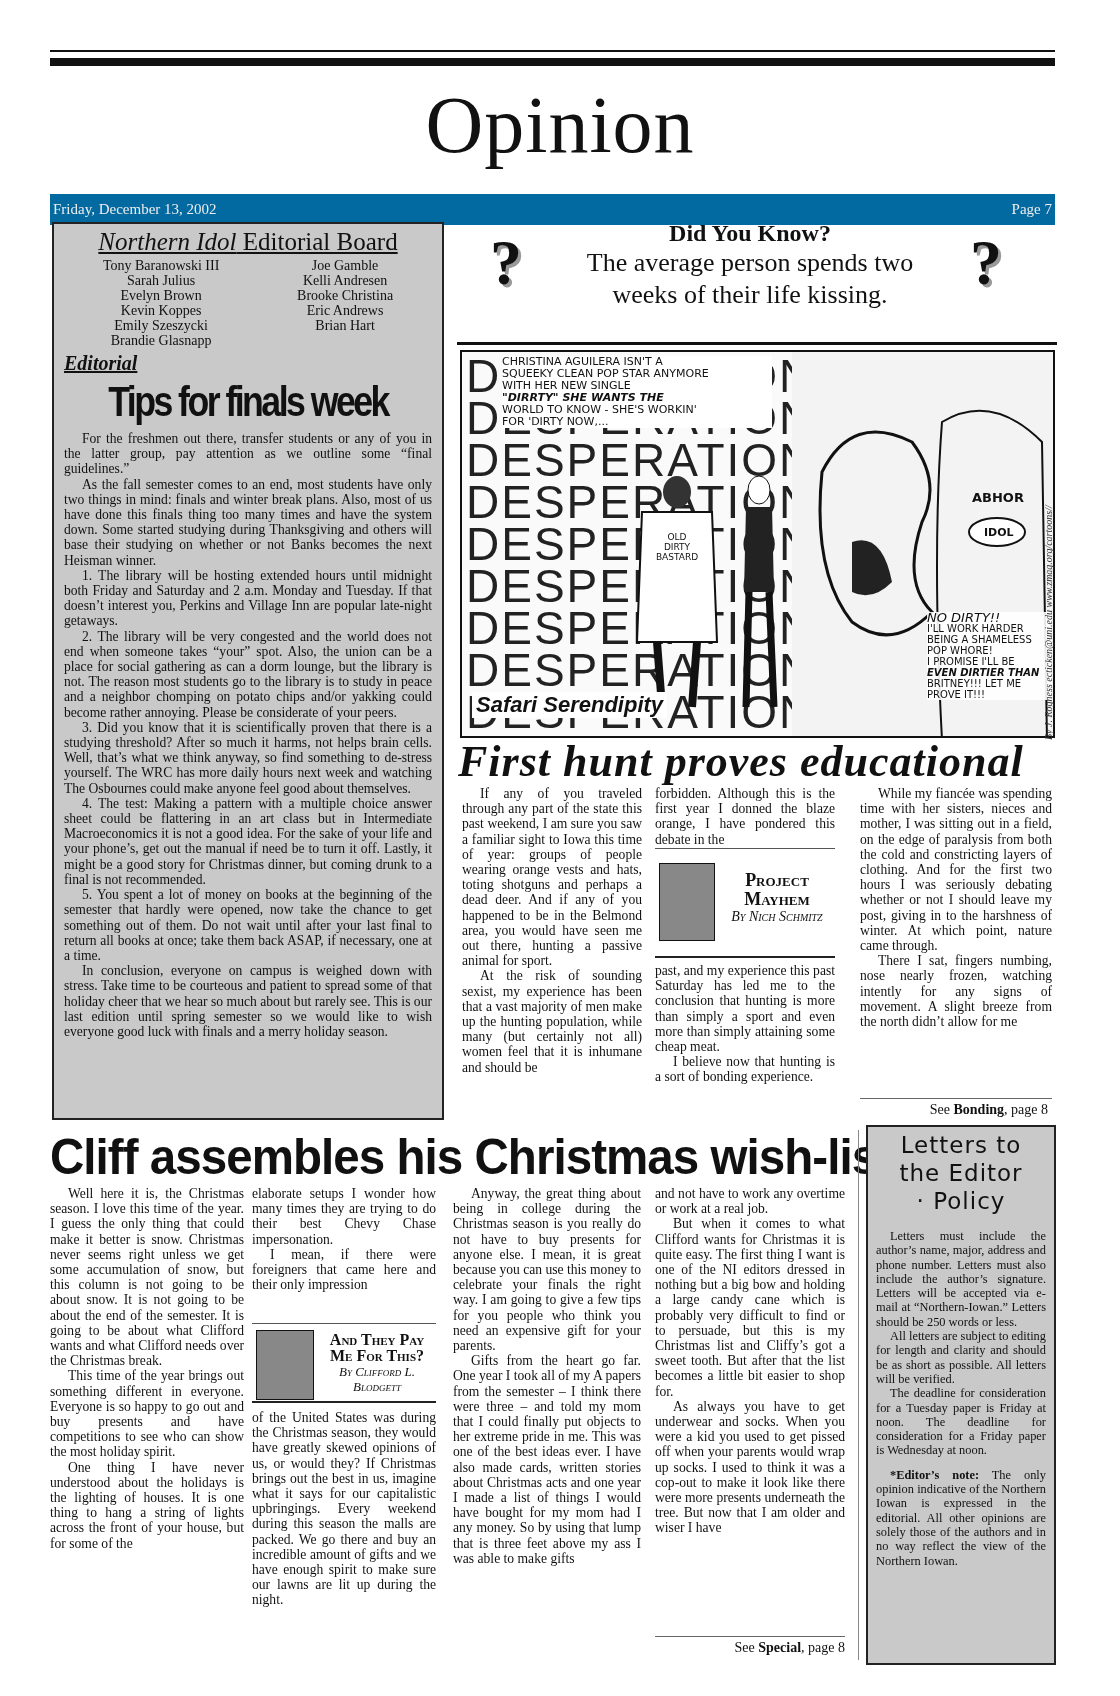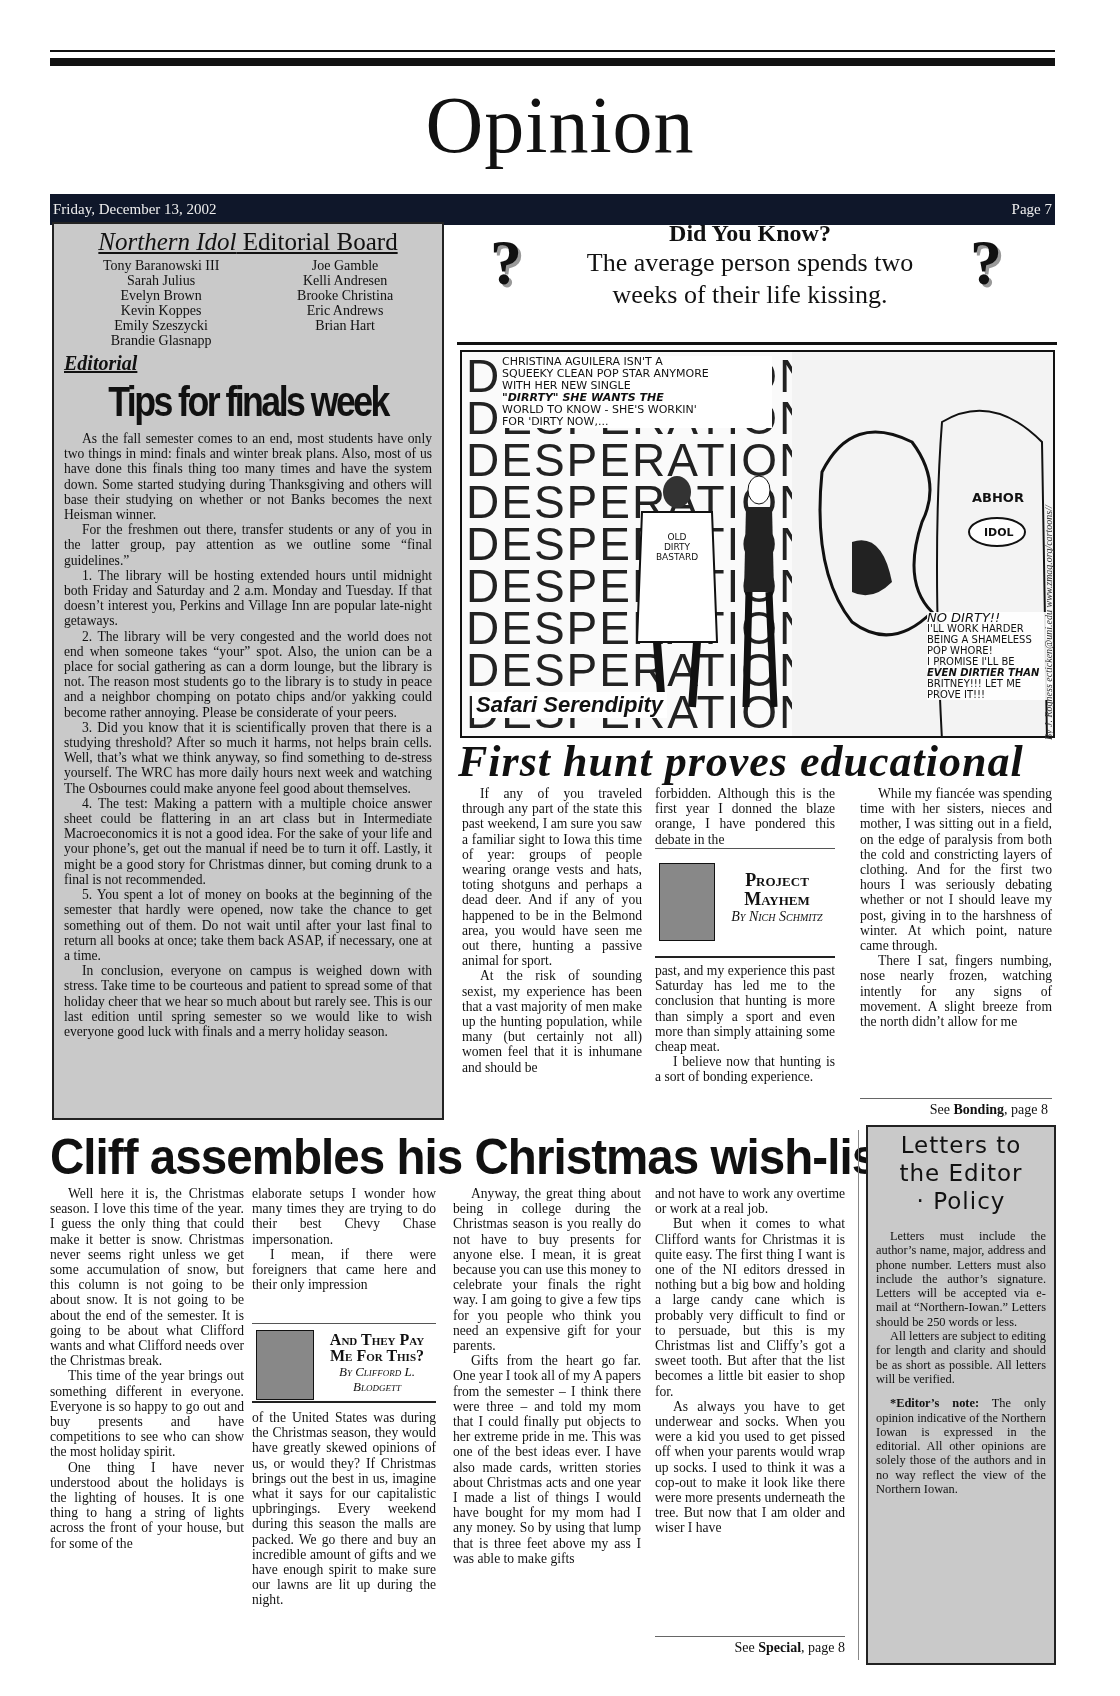--- a/index.html
+++ b/index.html
@@ -1,21 +1,21 @@
 <!DOCTYPE html>
 <html><head>
 <meta charset="utf-8">
 <style>
 *{box-sizing:border-box;margin:0;padding:0}
 body{width:1120px;height:1696px;background:#fff;position:relative;overflow:hidden;font-family:"DejaVu Serif","Liberation Serif",serif;color:#111}
 .abs{position:absolute}
 .topbar{left:50px;top:58px;width:1005px;height:8px;background:#111}
 .topbar2{left:50px;top:50px;width:1005px;height:2px;background:#111}
 .mast{left:0;top:80px;width:1120px;text-align:center;font-size:80px;font-family:"Liberation Serif",serif;letter-spacing:1px}
-.dateband{left:50px;top:194px;width:1005px;height:31px;background:#0f172a;color:#eee;font-family:"Liberation Serif",serif;font-size:15px;display:flex;justify-content:space-between;align-items:center;padding:0 3px}
+.dateband{left:50px;top:194px;width:1005px;height:31px;background:#0369a1;color:#eee;font-family:"Liberation Serif",serif;font-size:15px;display:flex;justify-content:space-between;align-items:center;padding:0 3px}
 .edbox{left:52px;top:222px;width:392px;height:898px;background:#c9c9c9;border:2px solid #222;padding:4px 10px}
 .edbox h2{font-family:"Liberation Serif",serif;font-weight:normal;font-size:25px;text-align:center;text-decoration:underline;line-height:28px}
 .edbox h2 i{font-style:italic}
 .board{display:flex;justify-content:space-around;font-family:"Liberation Serif",serif;font-size:14px;line-height:15px;text-align:center;margin-top:2px}
 .edlabel{font-family:"Liberation Serif",serif;font-size:20px;font-weight:bold;font-style:italic;text-decoration:underline;margin-top:4px}
 .tips{font-family:"Liberation Sans",sans-serif;font-weight:bold;font-size:42px;text-align:center;letter-spacing:-3px;transform:scaleX(0.85);margin:4px 0 6px;line-height:46px}
 .body{font-family:"Liberation Serif",serif;font-size:13.6px;line-height:15.2px;text-align:justify}
 .body p{text-indent:18px}
 .dyk{left:460px;top:220px;width:560px;text-align:center;font-family:"Liberation Serif",serif}
 .dyk .t{font-weight:bold;font-size:24px}
@@ -66,22 +66,22 @@
       <div>Joe Gamble</div>
       <div>Kelli Andresen</div>
       <div>Brooke Christina</div>
       <div>Eric Andrews</div>
       <div>Brian Hart</div>
     </div>
   </div>
   <div class="edlabel">Editorial</div>
   <div class="tips">Tips for finals week</div>
   <div class="body">
+    <p>For the freshmen out there, transfer students or any of you in the latter group, pay attention as we outline some “final guidelines.”</p>
     <p>As the fall semester comes to an end, most students have only two things in mind: finals and winter break plans. Also, most of us have done this finals thing too many times and have the system down. Some started studying during Thanksgiving and others will base their studying on whether or not Banks becomes the next Heisman winner.</p>
-    <p>For the freshmen out there, transfer students or any of you in the latter group, pay attention as we outline some “final guidelines.”</p>
     <p>1. The library will be hosting extended hours until midnight both Friday and Saturday and 2 a.m. Monday and Tuesday. If that doesn’t interest you, Perkins and Village Inn are popular late-night getaways.</p>
     <p>2. The library will be very congested and the world does not end when someone takes “your” spot. Also, the union can be a place for social gathering as can a dorm lounge, but the library is not. The reason most students go to the library is to study in peace and a neighbor chomping on potato chips and/or yakking could become rather annoying. Please be considerate of your peers.</p>
     <p>3. Did you know that it is scientifically proven that there is a studying threshold? After so much it harms, not helps brain cells. Well, that’s what we think anyway, so find something to de-stress yourself. The WRC has more daily hours next week and watching The Osbournes could make anyone feel good about themselves.</p>
     <p>4. The test: Making a pattern with a multiple choice answer sheet could be flattering in an art class but in Intermediate Macroeconomics it is not a good idea. For the sake of your life and your phone’s, get out the manual if need be to turn it off.  Lastly, it might be a good story for Christmas dinner, but coming drunk to a final is not recommended.</p>
     <p>5. You spent a lot of money on books at the beginning of the semester that hardly were opened, now take the chance to get something out of them. Do not wait until after your last final to return all books at once; take them back ASAP, if necessary, one at a time.</p>
     <p>In conclusion, everyone on campus is weighed down with stress. Take time to be courteous and patient to spread some of that holiday cheer that we hear so much about but rarely see. This is our last edition until spring semester so we would like to wish everyone good luck with finals and a merry holiday season.</p>
   </div>
 </div>
 
 <div class="abs qm" style="left:490px;top:226px">?</div>
@@ -215,15 +215,16 @@
 
 <div class="abs letters">
   <h3>
     <div>Letters to</div>
     <div>the Editor</div>
     <div>· Policy</div>
   </h3>
   <div class="lbody">
     <p>Letters must include the author’s name, major, address and phone number. Letters must also include the author’s signature. Letters will be accepted via e-mail at “Northern-Iowan.” Letters should be 250 words or less.</p>
     <p>All letters are subject to editing for length and clarity and should be as short as possible. All letters will be verified.</p>
+    <p>The deadline for consideration for a Tuesday paper is Friday at noon. The deadline for consideration for a Friday paper is Wednesday at noon.</p>
     <p style="margin-top:10px"><b>*Editor’s note:</b><span> The only opinion indicative of the Northern Iowan is expressed in the editorial. All other opinions are solely those of the authors and in no way reflect the view of the Northern Iowan.</span></p>
   </div>
 </div>
 
 </body></html>

